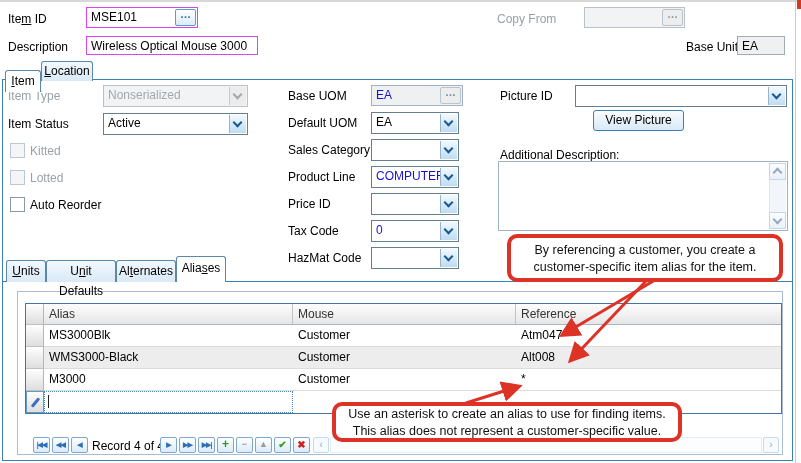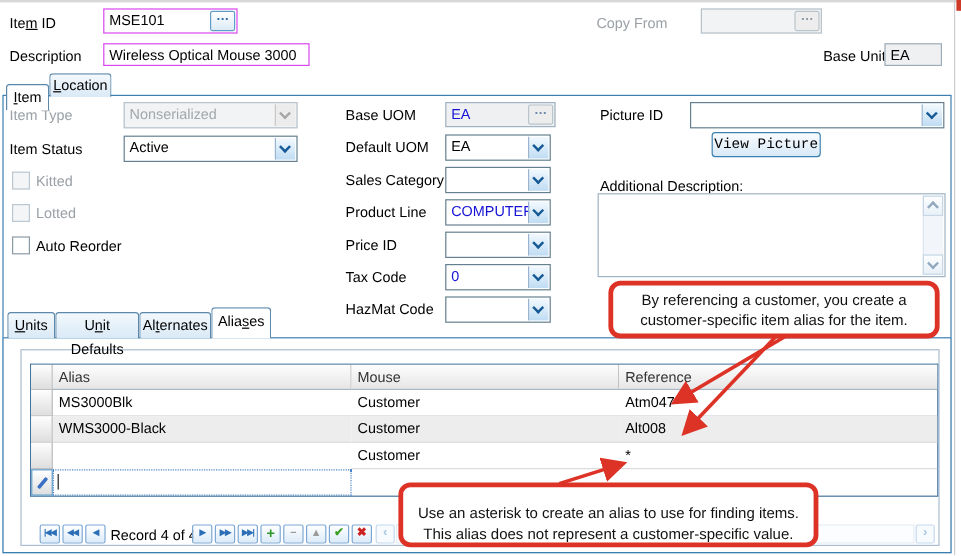--- a/index.html
+++ b/index.html
@@ -166,21 +166,21 @@
     <span class="val"></span>
       <span class="cbtn"></span>
   </div>
 
   <div class="lbl" style="left:500px;top:89px;">Picture ID</div>
   <div class="combo" style="left:575px;top:85px;width:210px;">
     <span class="val"></span>
       <span class="cbtn"></span>
   </div>
 
-  <div class="btn" style="left:593px;top:110px;width:89px;height:19px;font-family:Liberation Mono, monospace;">View Picture</div>
+  <div class="btn" style="left:593px;top:110px;width:89px;height:19px;">View Picture</div>
 
   <div class="lbl" style="left:500px;top:148px;">Additional Description:</div>
   <div class="tarea" style="left:498px;top:161px;width:288px;height:68px;">
     <div class="vsb">
       <span class="vsbtn" style="top:0;">
           <span class="chev up"></span>
         </span>
       <span class="vsbtn" style="bottom:0;">
           <span class="chev down"></span>
         </span>
@@ -205,20 +205,21 @@
     <div class="cell" style="left:18px;top:21px;width:249px;height:22px;">MS3000Blk</div>
     <div class="cell" style="left:267px;top:21px;width:223px;height:22px;">Customer</div>
     <div class="cell" style="left:490px;top:21px;width:265px;height:22px;">Atm047</div>
 
     <div class="rsel" style="left:0;top:43px;width:18px;height:22px;"></div>
     <div class="cell rowalt" style="left:18px;top:43px;width:249px;height:22px;">WMS3000-Black</div>
     <div class="cell rowalt" style="left:267px;top:43px;width:223px;height:22px;">Customer</div>
     <div class="cell rowalt" style="left:490px;top:43px;width:265px;height:22px;">Alt008</div>
 
     <div class="rsel" style="left:0;top:65px;width:18px;height:22px;"></div>
+    <div class="cell" style="left:18px;top:65px;width:249px;height:22px;">M3000</div>
     <div class="cell" style="left:267px;top:65px;width:223px;height:22px;">Customer</div>
     <div class="cell" style="left:490px;top:65px;width:265px;height:22px;">*</div>
 
     <div class="rsel" style="left:0;top:87px;width:18px;height:22px;border:1px solid #5f9cc8;">
       <span class="pencil" style="left:3px;top:9px;"></span>
     </div>
     <div class="editfocus" style="left:18px;top:87px;width:247px;height:20px;">
       <span class="caret" style="left:3px;top:3px;"></span>
       <span></span>
     </div>
@@ -237,21 +238,21 @@
   <div class="nbtn check" style="left:274px;top:437px;">✔</div>
   <div class="nbtn red" style="left:293px;top:437px;">✖</div>
   <div class="sbtn" style="left:313px;top:437px;">‹</div>
   <div class="strack" style="left:330px;top:437px;width:432px;height:16px;"></div>
   <div class="sbtn" style="left:763px;top:437px;">›</div>
 
   <div class="callout" style="left:507px;top:234px;width:268px;height:36px;">
     <div>By referencing a customer, you create a</div>
     <div>customer-specific item alias for the item.</div>
   </div>
-  <div class="callout" style="left:332px;top:402px;width:342px;height:32px;padding-top:14px;">
+  <div class="callout" style="left:332px;top:402px;width:342px;height:32px;padding-top:0;">
     <div>Use an asterisk to create an alias to use for finding items.</div>
     <div>This alias does not represent a customer-specific value.</div>
   </div>
 
   <svg class="arrows" width="801" height="463" viewBox="0 0 801 463">
     <defs>
       <marker id="ah" markerWidth="7" markerHeight="7" refX="5" refY="3.5" orient="auto">
         <polygon points="0,0 7,3.5 0,7" fill="#dd3226"></polygon>
       </marker>
     </defs>

